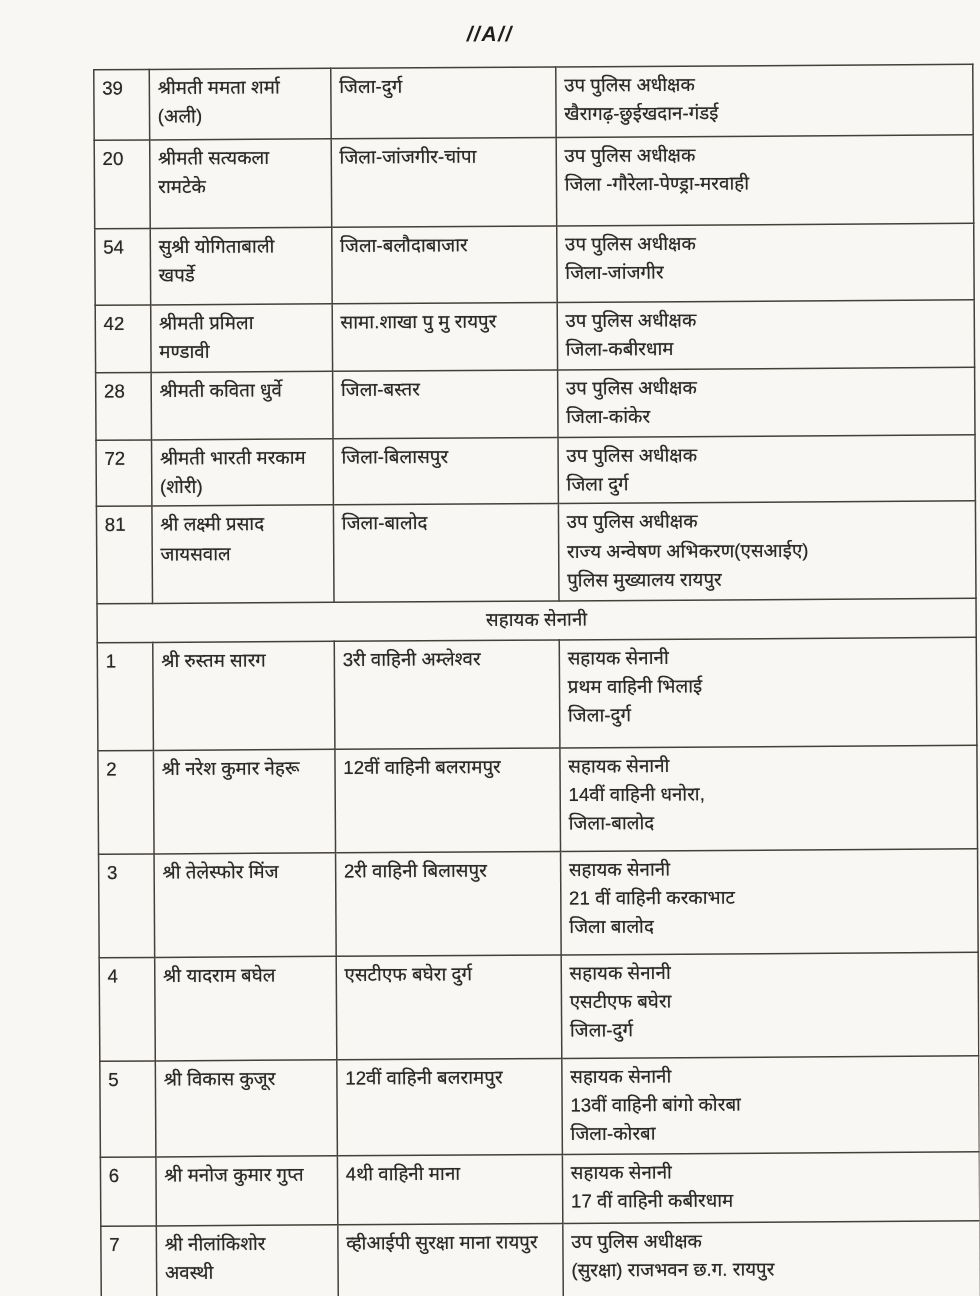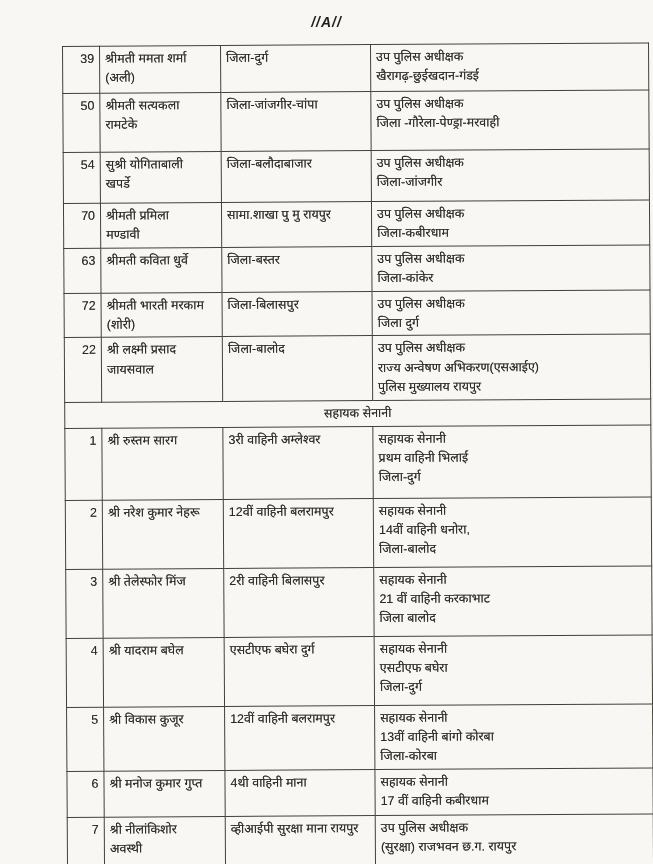--- a/index.html
+++ b/index.html
@@ -31,21 +31,21 @@
   table.roster td{
     border:1.4px solid #44403a;
     vertical-align:top;
     padding:3px 5px 2px 5px;
     font-size:12.5px;
     line-height:1.55;
     white-space:pre-line;
     text-shadow:0 0 0.5px rgba(40,36,30,.55);
     overflow:hidden;
   }
-  td.sn{padding-left:4px;font-size:13px;text-align:right;}
+  td.sn{padding-left:4px;font-size:13px;}
   td.section-head{
     text-align:center;
     font-size:13.5px;
     padding:2px 4px;
     white-space:normal;
   }
   col.c-sn{width:37px;}
   col.c-name{width:121px;}
   col.c-cur{width:150px;}
   col.c-new{width:278px;}
@@ -67,60 +67,60 @@
     <tbody>
         <tr style="height:47px;">
       <td class="sn">39</td>
       <td>श्रीमती  ममता शर्मा
 (अली)</td>
       <td>जिला-दुर्ग</td>
       <td>उप पुलिस अधीक्षक
 खैरागढ़-छुईखदान-गंडई</td>
     </tr>
     <tr style="height:59px;">
-      <td class="sn">50</td>
+      <td class="sn">20</td>
       <td>श्रीमती सत्यकला
 रामटेके</td>
       <td>जिला-जांजगीर-चांपा</td>
       <td>उप पुलिस अधीक्षक
 जिला -गौरेला-पेण्ड्रा-मरवाही</td>
     </tr>
     <tr style="height:51px;">
       <td class="sn">54</td>
       <td>सुश्री योगिताबाली
 खपर्डे</td>
       <td>जिला-बलौदाबाजार</td>
       <td>उप पुलिस अधीक्षक
 जिला-जांजगीर</td>
     </tr>
     <tr style="height:42px;">
-      <td class="sn">70</td>
+      <td class="sn">42</td>
       <td>श्रीमती प्रमिला
 मण्डावी</td>
       <td>सामा.शाखा पु मु रायपुर</td>
       <td>उप पुलिस अधीक्षक
 जिला-कबीरधाम</td>
     </tr>
     <tr style="height:43px;">
-      <td class="sn">63</td>
+      <td class="sn">28</td>
       <td>श्रीमती कविता धुर्वे</td>
       <td>जिला-बस्तर</td>
       <td>उप पुलिस अधीक्षक
 जिला-कांकेर</td>
     </tr>
     <tr style="height:42px;">
       <td class="sn">72</td>
       <td>श्रीमती भारती मरकाम
 (शोरी)</td>
       <td>जिला-बिलासपुर</td>
       <td>उप पुलिस अधीक्षक
 जिला दुर्ग</td>
     </tr>
     <tr style="height:65px;">
-      <td class="sn">22</td>
+      <td class="sn">81</td>
       <td>श्री लक्ष्मी प्रसाद
 जायसवाल</td>
       <td>जिला-बालोद</td>
       <td>उप पुलिस अधीक्षक
 राज्य अन्वेषण अभिकरण(एसआईए)
 पुलिस मुख्यालय रायपुर</td>
     </tr>
 
     <tr style="height:21px;">
       <td class="section-head" colspan="4">सहायक सेनानी</td>

